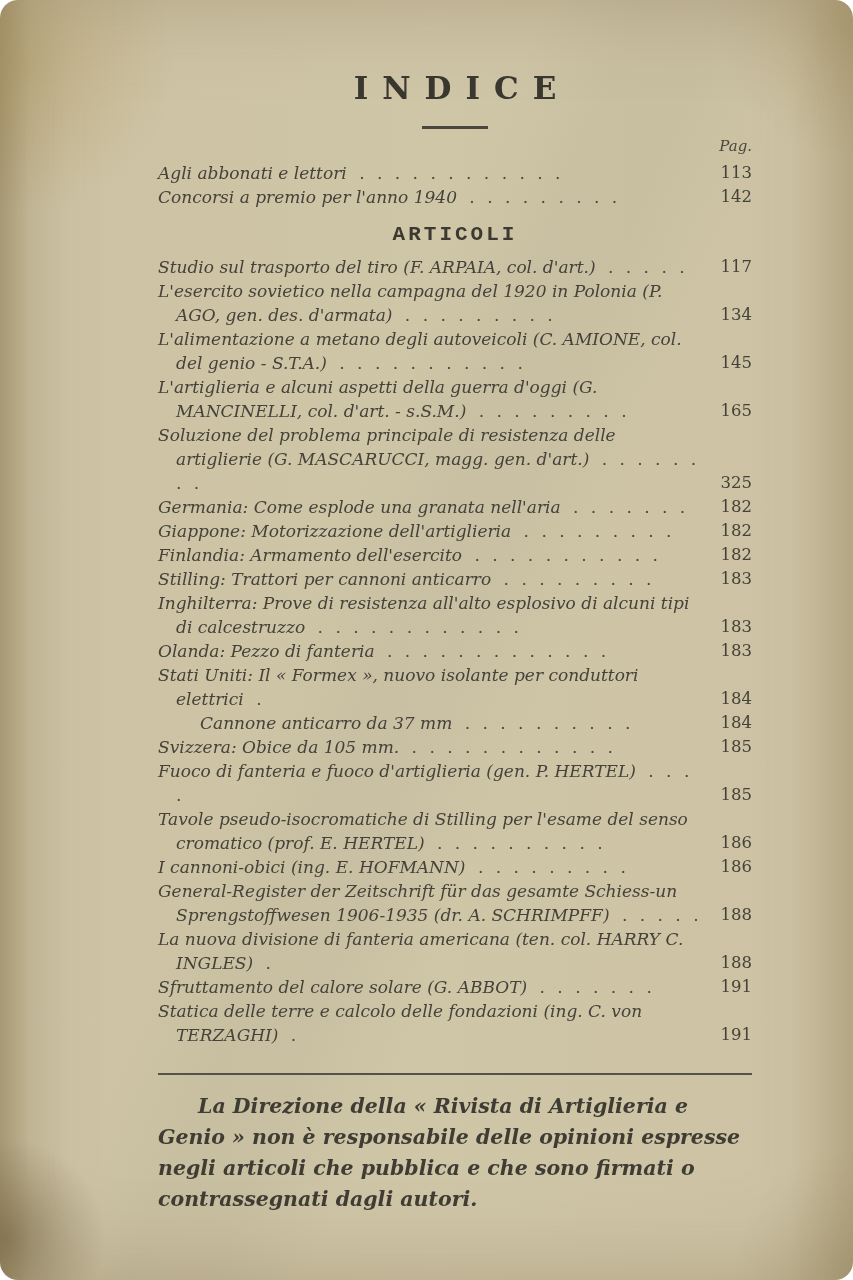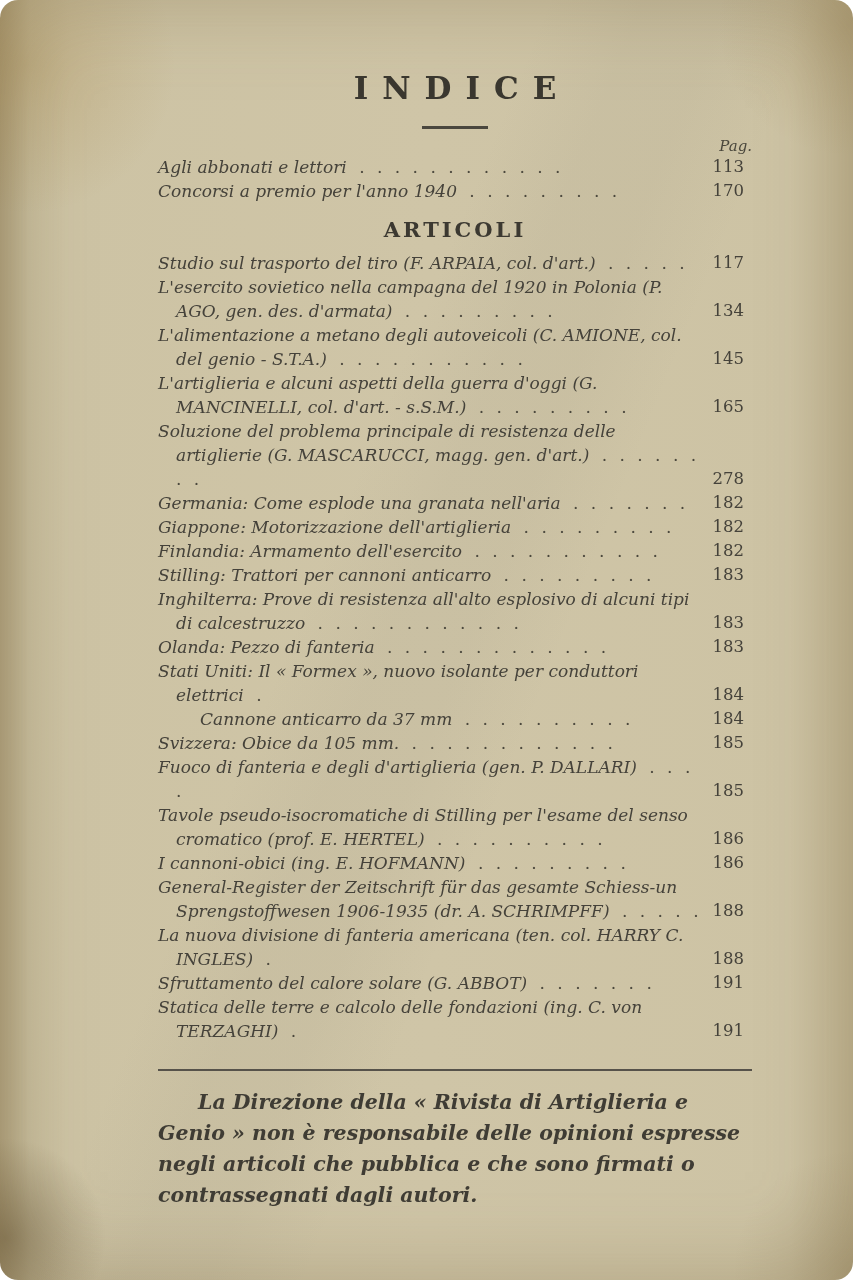--- a/index.html
+++ b/index.html
@@ -48,20 +48,21 @@
     width: 66px; height: 3px;
     background: #4a473e;
     margin: 20px auto 8px auto;
   }
 
   .pag {
     text-align: right;
     font-style: italic;
     font-size: 15px;
     color: #4a473c;
+    margin-bottom: 6px;
   }
 
   .list { }
 
   .entry {
     position: relative;
     font-style: italic;
     font-size: 17px;
     line-height: 24px;
     padding: 0 48px 0 18px;
@@ -71,34 +72,35 @@
     padding-left: 42px;
     text-indent: 0;
   }
   .entry .leader {
     word-spacing: 7px;
     font-style: normal;
     color: #4a473c;
   }
   .entry .pnum {
     position: absolute;
-    right: 8px; bottom: 0;
+    right: 0; bottom: 0;
     width: 44px;
     text-align: right;
     font-style: normal;
     font-size: 16.5px;
   }
 
   .section h2 {
     text-align: center;
     font-size: 21px;
     font-weight: bold;
     letter-spacing: 3px;
     color: #3c3931;
     margin: 14px 0 9px 0;
+    font-family: Liberation Mono, monospace;
   }
 
   .footer-rule {
     height: 2px;
     background: #56524a;
     margin: 26px 0 16px 0;
   }
 
   .footer-note {
     font-style: italic;
@@ -115,51 +117,51 @@
 <div class="paper">
   <div class="content">
 
     <div class="title">INDICE</div>
     <div class="title-rule"></div>
 
     <div class="pag">Pag.</div>
 
     <div class="list" id="front-list">
         <div class="entry"><span class="etext">Agli abbonati e lettori</span><span class="leader"> . . . . . . . . . . . .</span><span class="pnum">113</span></div>
-        <div class="entry"><span class="etext">Concorsi a premio per l'anno 1940</span><span class="leader"> . . . . . . . . .</span><span class="pnum">170</span></div>
+        <div class="entry"><span class="etext">Concorsi a premio per l'anno 1940</span><span class="leader"> . . . . . . . . .</span><span class="pnum">142</span></div>
       </div>
 
     <div class="section">
       <h2>ARTICOLI</h2>
       <div class="list" id="list-0">
           <div class="entry"><span class="etext">Studio sul trasporto del tiro (F. ARPAIA, col. d'art.)</span><span class="leader"> . . . . .</span><span class="pnum">117</span></div>
           <div class="entry"><span class="etext">L'esercito sovietico nella campagna del 1920 in Polonia (P. AGO, gen. des. d'armata)</span><span class="leader"> . . . . . . . . .</span><span class="pnum">134</span></div>
           <div class="entry"><span class="etext">L'alimentazione a metano degli autoveicoli (C. AMIONE, col. del genio - S.T.A.)</span><span class="leader"> . . . . . . . . . . .</span><span class="pnum">145</span></div>
           <div class="entry"><span class="etext">L'artiglieria e alcuni aspetti della guerra d'oggi (G. MANCINELLI, col. d'art. - s.S.M.)</span><span class="leader"> . . . . . . . . .</span><span class="pnum">165</span></div>
-          <div class="entry"><span class="etext">Soluzione del problema principale di resistenza delle artiglierie (G. MASCARUCCI, magg. gen. d'art.)</span><span class="leader"> . . . . . . . .</span><span class="pnum">278</span></div>
+          <div class="entry"><span class="etext">Soluzione del problema principale di resistenza delle artiglierie (G. MASCARUCCI, magg. gen. d'art.)</span><span class="leader"> . . . . . . . .</span><span class="pnum">325</span></div>
         </div>
     </div>
 
     <div class="section">
       <div class="list" id="list-1">
           <div class="entry"><span class="etext">Germania: Come esplode una granata nell'aria</span><span class="leader"> . . . . . . .</span><span class="pnum">182</span></div>
           <div class="entry"><span class="etext">Giappone: Motorizzazione dell'artiglieria</span><span class="leader"> . . . . . . . . .</span><span class="pnum">182</span></div>
           <div class="entry"><span class="etext">Finlandia: Armamento dell'esercito</span><span class="leader"> . . . . . . . . . . .</span><span class="pnum">182</span></div>
           <div class="entry"><span class="etext">Stilling: Trattori per cannoni anticarro</span><span class="leader"> . . . . . . . . .</span><span class="pnum">183</span></div>
           <div class="entry"><span class="etext">Inghilterra: Prove di resistenza all'alto esplosivo di alcuni tipi di calcestruzzo</span><span class="leader"> . . . . . . . . . . . .</span><span class="pnum">183</span></div>
           <div class="entry"><span class="etext">Olanda: Pezzo di fanteria</span><span class="leader"> . . . . . . . . . . . . .</span><span class="pnum">183</span></div>
           <div class="entry"><span class="etext">Stati Uniti: Il « Formex », nuovo isolante per conduttori elettrici</span><span class="leader"> .</span><span class="pnum">184</span></div>
           <div class="entry indent"><span class="etext">Cannone anticarro da 37 mm</span><span class="leader"> . . . . . . . . . .</span><span class="pnum">184</span></div>
           <div class="entry"><span class="etext">Svizzera: Obice da 105 mm.</span><span class="leader"> . . . . . . . . . . . .</span><span class="pnum">185</span></div>
         </div>
     </div>
 
     <div class="section">
       <div class="list" id="list-2">
-          <div class="entry"><span class="etext">Fuoco di fanteria e degli d'artiglieria (gen. P. DALLARI)</span><span class="leader"> . . . .</span><span class="pnum">185</span></div>
+          <div class="entry"><span class="etext">Fuoco di fanteria e fuoco d'artiglieria (gen. P. HERTEL)</span><span class="leader"> . . . .</span><span class="pnum">185</span></div>
           <div class="entry"><span class="etext">Tavole pseudo-isocromatiche di Stilling per l'esame del senso cromatico (prof. E. HERTEL)</span><span class="leader"> . . . . . . . . . .</span><span class="pnum">186</span></div>
           <div class="entry"><span class="etext">I cannoni-obici (ing. E. HOFMANN)</span><span class="leader"> . . . . . . . . .</span><span class="pnum">186</span></div>
           <div class="entry"><span class="etext">General-Register der Zeitschrift für das gesamte Schiess-un Sprengstoffwesen 1906-1935 (dr. A. SCHRIMPFF)</span><span class="leader"> . . . . .</span><span class="pnum">188</span></div>
           <div class="entry"><span class="etext">La nuova divisione di fanteria americana (ten. col. HARRY C. INGLES)</span><span class="leader"> .</span><span class="pnum">188</span></div>
           <div class="entry"><span class="etext">Sfruttamento del calore solare (G. ABBOT)</span><span class="leader"> . . . . . . .</span><span class="pnum">191</span></div>
           <div class="entry"><span class="etext">Statica delle terre e calcolo delle fondazioni (ing. C. von TERZAGHI)</span><span class="leader"> .</span><span class="pnum">191</span></div>
         </div>
     </div>
 
     <div class="footer-rule"></div>

